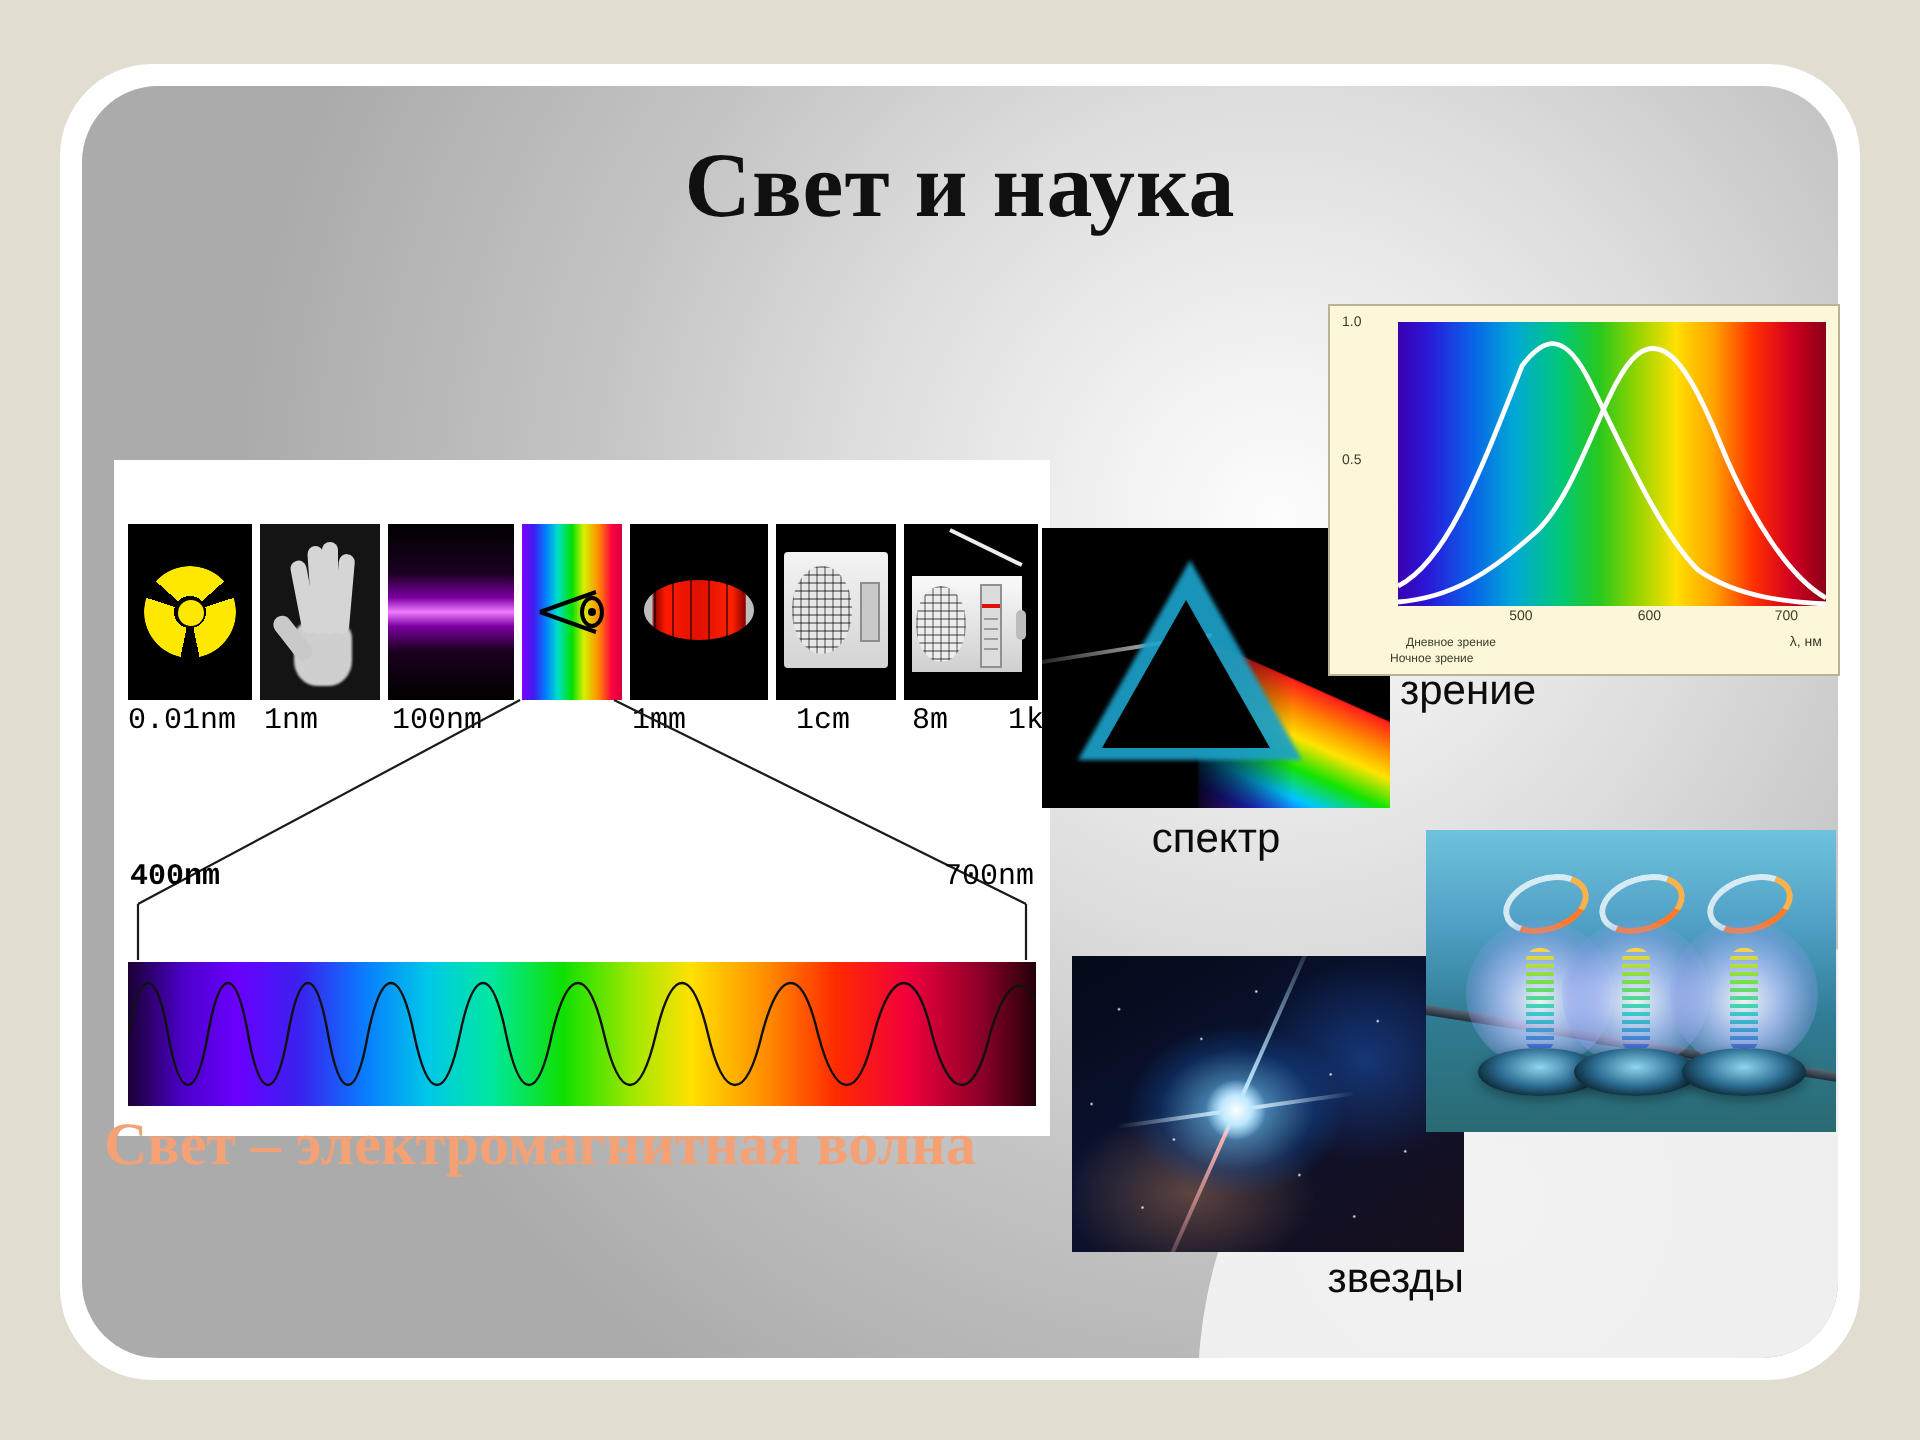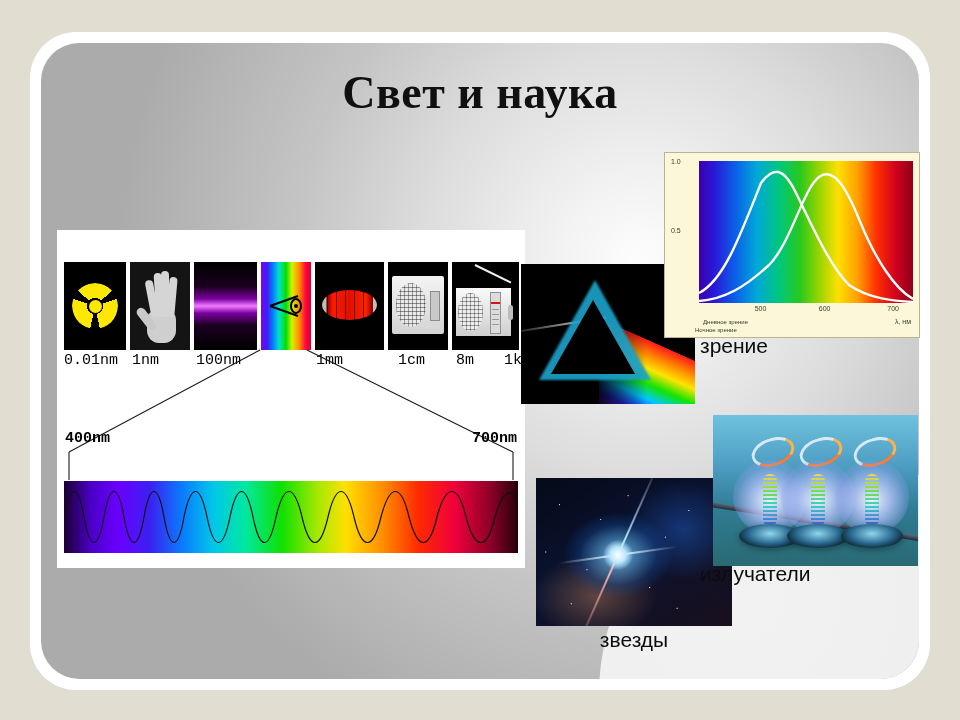--- a/index.html
+++ b/index.html
@@ -122,21 +122,21 @@
   .s0{left:0;} .s1{left:68px;} .s2{left:132px;} .s3{left:252px;}
   .s4{left:334px;} .s5{left:392px;} .s6{left:440px;}
 
   
   .funnel{position:absolute;left:0;top:0;width:468px;height:338px;pointer-events:none;}
 
   
   .nm400{position:absolute;left:8px;top:200px;font-family:"Liberation Mono",monospace;
          font-size:15px;font-weight:bold;color:#000;}
   .nm700{position:absolute;right:8px;top:200px;font-family:"Liberation Mono",monospace;
-         font-size:15px;font-weight:bold;color:#000;}
+         font-size:15px;font-weight:normal;color:#000;}
 
   
   .vis-bar{position:absolute;left:7px;top:251px;width:454px;height:72px;
     background:linear-gradient(to right,
       #1a0033 0%, #4b00c8 6%, #6a00ff 12%, #3a22f0 19%,
       #0a7bff 26%, #00c8e8 33%, #00e8a0 40%, #10e000 48%,
       #a8e800 56%, #ffe000 62%, #ff9000 70%, #ff2a00 78%,
       #f0003c 86%, #8c0028 94%, #240008 100%);}
   .wave{position:absolute;left:0;top:0;width:100%;height:100%;}
 
@@ -208,21 +208,21 @@
       radial-gradient(circle 1px at 33% 28%,#eaf4ff,transparent),
       radial-gradient(circle 1px at 47% 12%,#fff,transparent),
       radial-gradient(circle 1px at 58% 74%,#fff,transparent),
       radial-gradient(circle 1px at 66% 40%,#dff,transparent),
       radial-gradient(circle 1px at 78% 22%,#fff,transparent),
       radial-gradient(circle 1px at 85% 66%,#fff,transparent),
       radial-gradient(circle 1px at 18% 85%,#fff,transparent),
       radial-gradient(circle 1px at 72% 88%,#fff,transparent),
       radial-gradient(circle 1px at 92% 44%,#fff,transparent),
       radial-gradient(circle 1px at 5% 50%,#fff,transparent);}
-  .lbl-zvezdy{position:absolute;left:536px;top:628px;width:196px;text-align:center;
+  .lbl-zvezdy{position:absolute;left:536px;top:628px;width:196px;text-align:right;
           font-size:21px;color:#0c0c0c;}
 
   
   .emit-img{position:absolute;left:713px;top:415px;width:205px;height:151px;overflow:hidden;
      background:linear-gradient(to bottom,#6fc2de 0%,#4f9fc4 32%,#2f7c94 62%,#2a6a72 100%);}
   .em-bulb{position:absolute;bottom:14px;}
   .em-glow{position:absolute;left:50%;bottom:18px;width:74px;height:74px;margin-left:-37px;
      border-radius:50%;
      background:radial-gradient(circle at 50% 55%, rgba(255,255,255,.9) 0%, rgba(190,200,255,.75) 34%, rgba(150,160,240,.35) 62%, rgba(160,180,230,0) 80%);}
   .em-col{position:absolute;left:50%;bottom:26px;width:14px;height:52px;margin-left:-7px;
@@ -349,27 +349,29 @@
       <svg class="wave" viewBox="0 0 454 72" preserveAspectRatio="none">
         <path d="M0,36 C6,2 14,2 20,36 C26,70 34,70 40,36 C46,2 54,2 60,36 C66,70 74,70 80,36
                  C86,2 94,2 100,36 C106,70 114,70 120,36 C127,2 136,2 143,36 C150,70 159,70 166,36
                  C173,2 182,2 189,36 C196,70 205,70 212,36 C220,2 230,2 238,36 C246,70 256,70 264,36
                  C272,2 282,2 290,36 C298,70 309,70 317,36 C326,2 337,2 345,36 C354,70 365,70 373,36
                  C382,2 394,2 402,36 C411,70 423,70 431,36 C439,9 447,6 454,20" stroke="#111" stroke-width="1.2" fill="none"></path>
       </svg>
     </div>
   </div>
 
+  <div class="caption">Свет – электромагнитная волна</div>
 
   <div class="prism-img">
     <div class="pr-inbeam"></div>
     <div class="pr-rainbow"></div>
     <div class="pr-tri"></div>
     <div class="pr-tri-in"></div>
   </div>
+  <div class="lbl-spektr">спектр</div>
 
   <div class="vision">
     <div class="vi-plot">
       <svg class="vi-svg" viewBox="0 0 214 142" preserveAspectRatio="none">
         <path d="M0,132 C24,120 40,78 62,22 C74,6 84,6 96,30 C112,62 130,104 150,124 C170,138 196,140 214,141" stroke="#ffffff" stroke-width="2.4" fill="none"></path>
         <path d="M0,140 C26,138 46,126 70,104 C92,82 104,28 120,16 C134,6 146,24 160,58 C176,98 196,128 214,138" stroke="#ffffff" stroke-width="2.4" fill="none"></path>
       </svg>
     </div>
     <div class="vi-y1">1.0</div>
     <div class="vi-y2">0.5</div>
@@ -407,15 +409,14 @@
       <div class="em-col"></div>
         <div class="em-base"></div>
     </div>
     <div class="em-bulb" style="left:116px;width:86px;height:104px;">
       <div class="em-swirl"></div>
         <div class="em-glow"></div>
       <div class="em-col"></div>
         <div class="em-base"></div>
     </div>
   </div>
-  <div class="lbl-izl">излучатели</div>
 
 </div>
 
 </body></html>

